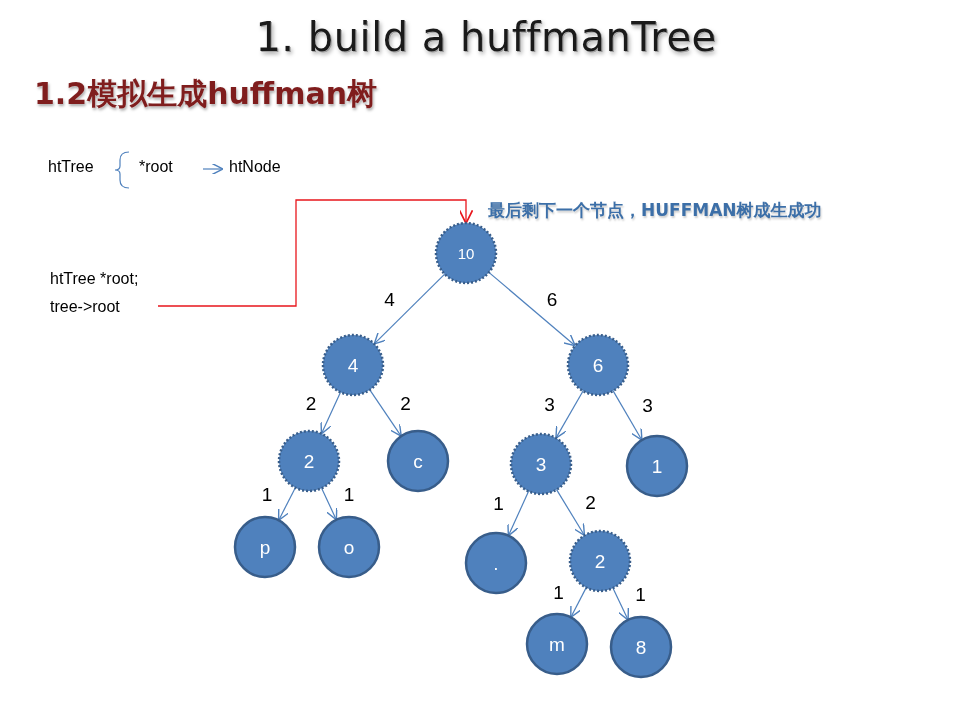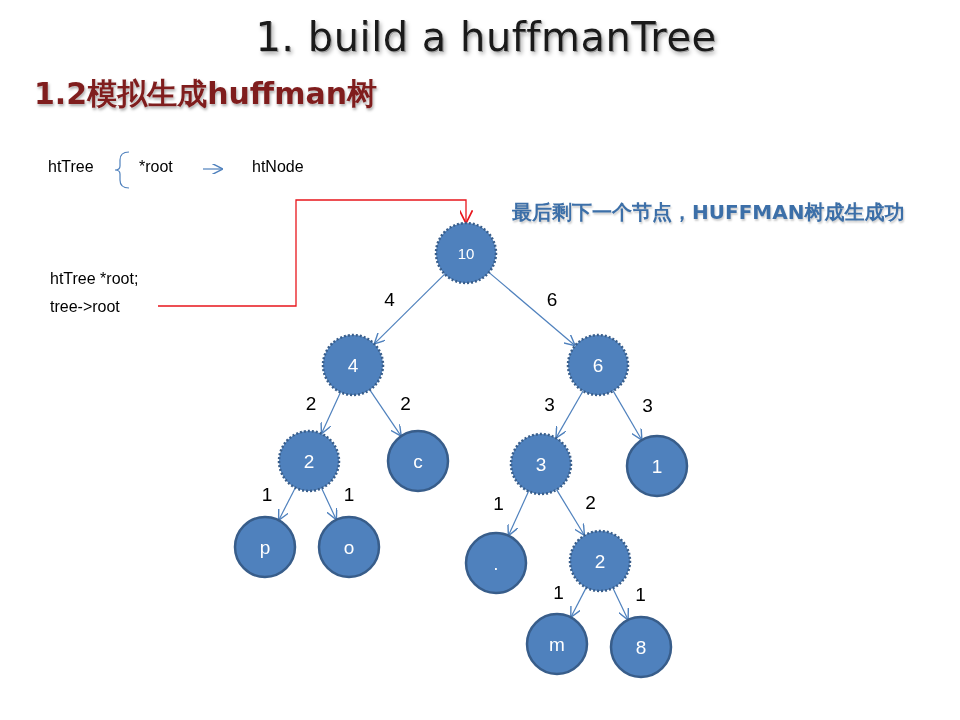--- a/index.html
+++ b/index.html
@@ -10,38 +10,37 @@
     text-shadow: 0 0 2px #fff, 1px 1px 0 #888, 2px 3px 4px rgba(0,0,0,0.35);
     letter-spacing:0.5px; padding-left:6px;
   }
   .subtitle {
     position:absolute; left:34px; top:74px;
     font-family:"DejaVu Sans", sans-serif; font-weight:bold; font-size:30px; color:#7f1d1d;
     text-shadow: 0 0 1px #fff, 1px 2px 3px rgba(0,0,0,0.35);
   }
   .code-label { position:absolute; font-size:16px; color:#000; white-space:nowrap; }
   .notice {
-    position:absolute; left:488px; top:199px; font-size:20px; font-weight:bold; color:#3c6fa8;
+    position:absolute; left:488px; top:199px; font-size:17px; font-weight:bold; color:#3c6fa8;
     font-family:"DejaVu Sans", sans-serif;
     text-shadow: 1px 2px 2px rgba(0,0,0,0.2);
-    margin-left: 24px;
   }
   svg.diagram { position:absolute; left:0; top:0; }
   .node-text { fill:#ffffff; font-family:"Liberation Sans", sans-serif; font-size:19px; text-anchor:middle; dominant-baseline:central; }
   .edge-label { fill:#000; font-family:"Liberation Sans", sans-serif; font-size:19px; text-anchor:middle; dominant-baseline:central; }
 </style>
 </head>
 <body>
 
 <div class="title">1. build a huffmanTree</div>
 <div class="subtitle">1.2模拟生成huffman树</div>
 
 <div class="code-label" style="left:48px; top:158px;">htTree</div>
 <div class="code-label" style="left:139px; top:158px;">*root</div>
-<div class="code-label" style="left:229px; top:158px;margin-left:23px;">htNode</div>
+<div class="code-label" style="left:229px; top:158px;">htNode</div>
 
 <div class="code-label" style="left:50px; top:270px;">htTree *root;</div>
 <div class="code-label" style="left:50px; top:298px;">tree-&gt;root</div>
 
 <div class="notice">最后剩下一个节点，HUFFMAN树成生成功</div>
 
 <svg class="diagram" width="960" height="720">
   <defs>
     <marker id="arrow-blue" viewBox="0 0 10 10" refX="9" refY="5" markerWidth="9" markerHeight="9" orient="auto-start-reverse">
       <path d="M0,0 L10,5 L0,10" fill="none" stroke="#4f81bd" stroke-width="1.3"></path>

